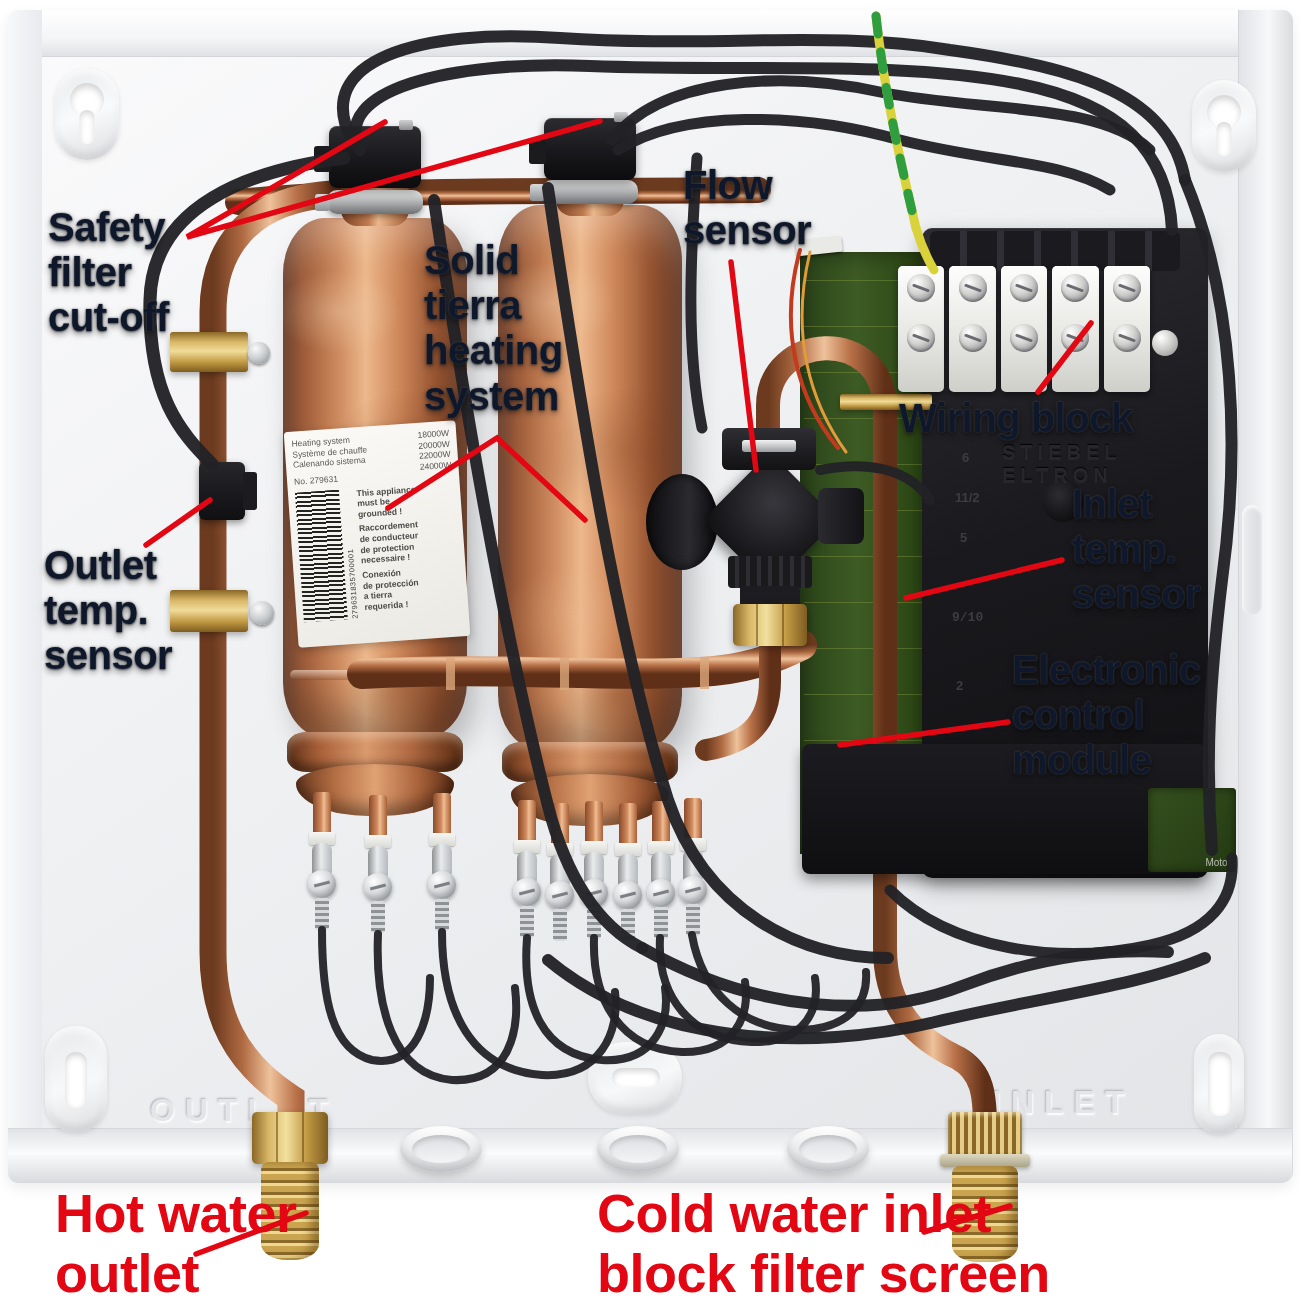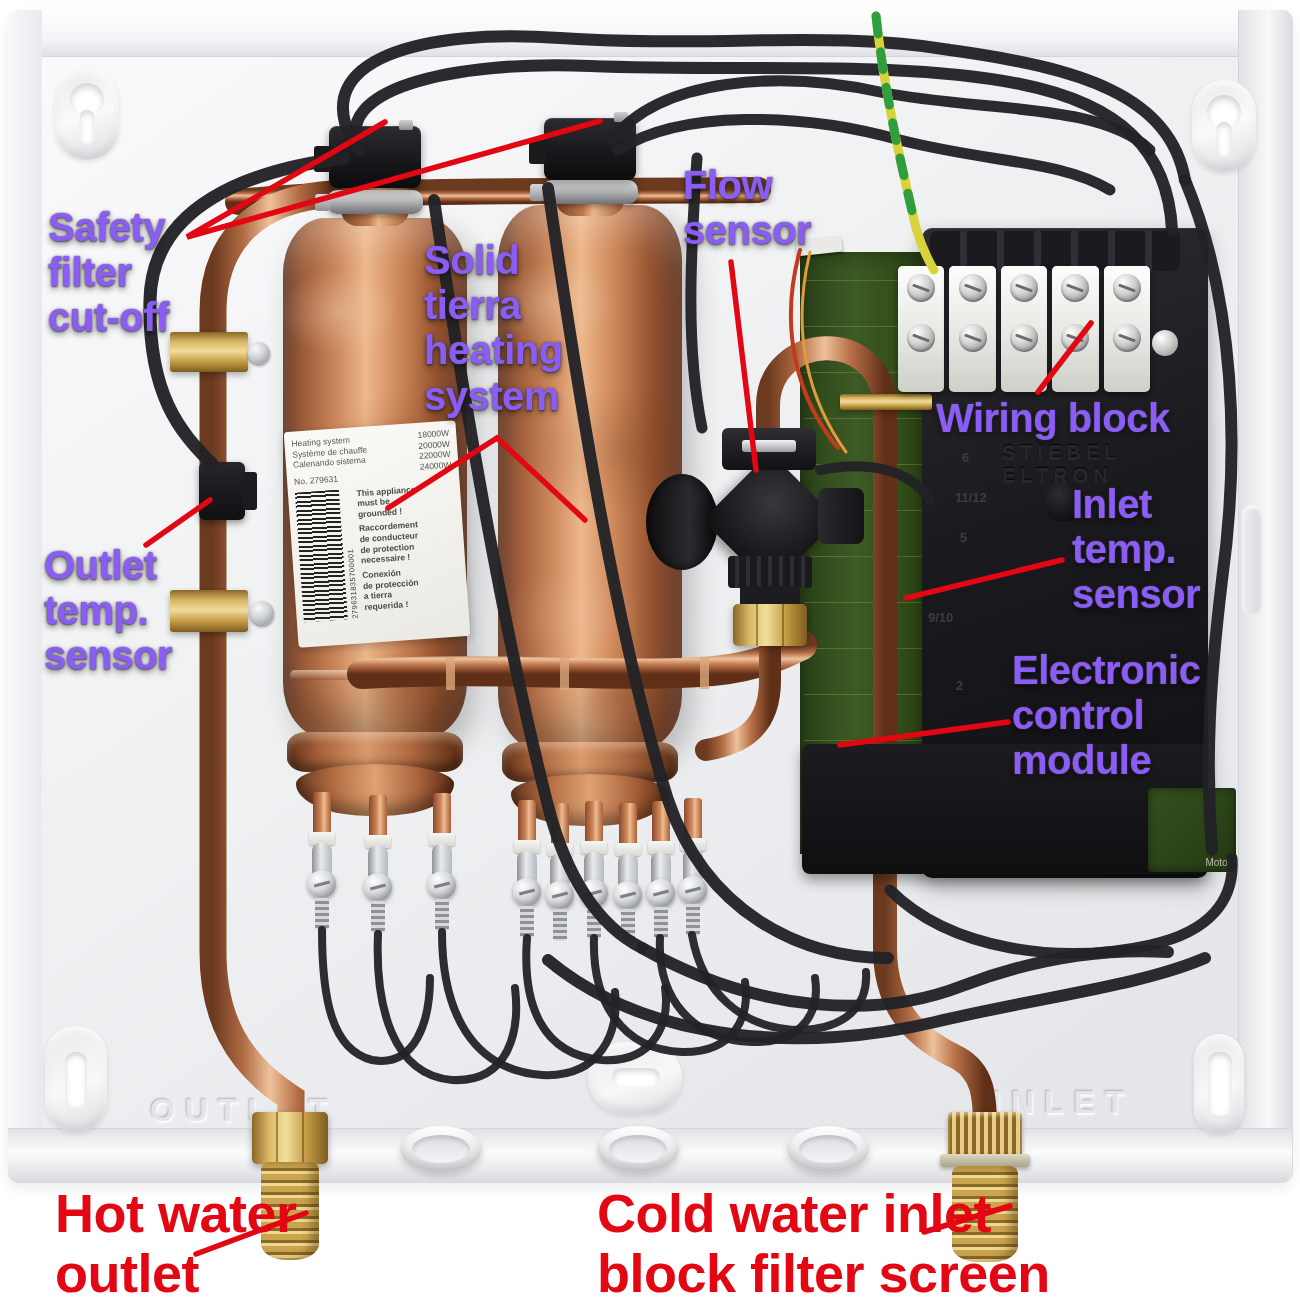--- a/index.html
+++ b/index.html
@@ -187,21 +187,21 @@
   .fs-collar{left:728px;top:556px;width:84px;height:32px;border-radius:4px;
     background:repeating-linear-gradient(90deg,#1a1a1d 0 7px,#2d2d33 7px 11px);}
   .fs-thread{left:740px;top:586px;width:60px;height:22px;background:#1d1d21;border-radius:3px;}
   .fs-hex{left:733px;top:604px;width:74px;height:42px;}
   .osensor{left:199px;top:462px;width:46px;height:58px;border-radius:6px;
     background:linear-gradient(180deg,#26262b,#101013);box-shadow:0 3px 7px rgba(0,0,0,.4);}
   .osensor::after{content:'';position:absolute;right:-12px;top:10px;width:14px;height:38px;
     background:#1c1c20;border-radius:3px;}
 
   
-  .ann{position:absolute;font-weight:700;color:#8b5cf6;white-space:pre-line;
+  .ann{position:absolute;font-weight:700;color:#0f172a;white-space:pre-line;
     font-size:40px;line-height:1.13;letter-spacing:-.5px;
     text-shadow:0 0 2px rgba(95,95,100,.85), 0 3px 6px rgba(0,0,0,.5), 0 1px 2px rgba(0,0,0,.55);}
   .ann-red{position:absolute;font-weight:700;color:#e30613;white-space:pre-line;
     font-size:54px;line-height:1.12;letter-spacing:-.5px;}
   svg.layer{position:absolute;left:0;top:0;}
 </style>
 </head>
 <body>
 
 <div class="abs panel"></div>
@@ -236,23 +236,23 @@
 <div class="abs ring" style="left:597px;top:1126px;"></div>
 <div class="abs ring" style="left:787px;top:1126px;"></div>
 
 <div class="abs pcb"></div>
 <div class="abs pcb-traces"></div>
 <div class="abs module"></div>
 <div class="abs module-teeth"></div>
 <div class="abs mod-circle"></div>
 <div class="abs brand">STIEBEL ELTRON</div>
 <div class="module-mark" style="left:962px;top:450px;">6</div>
-<div class="module-mark" style="left:955px;top:490px;">11/12</div>
+<div class="module-mark" style="left:955px;top:490px;">11/2</div>
 <div class="module-mark" style="left:960px;top:530px;">5</div>
-<div class="module-mark" style="left:928px;top:610px;">9/10</div>
+<div class="module-mark" style="left:952px;top:610px;font-family:Liberation Mono, monospace;">9/10</div>
 <div class="module-mark" style="left:956px;top:678px;">2</div>
 
 <svg class="layer" width="1300" height="1300" viewBox="0 0 1300 1300">
   <defs>
     <linearGradient id="copV" x1="0" y1="0" x2="1" y2="0">
       <stop offset="0" stop-color="#6b3a1f"></stop>
         <stop offset=".25" stop-color="#b06a42"></stop>
       <stop offset=".48" stop-color="#eec29b"></stop>
         <stop offset=".7" stop-color="#b97148"></stop>
       <stop offset="1" stop-color="#5f2f17"></stop>
@@ -506,21 +506,21 @@
 
 <div class="ann" style="left:48px;top:205px;">Safety
 filter
 cut-off</div>
 <div class="ann" style="left:424px;top:238px;">Solid
 tierra
 heating
 system</div>
 <div class="ann" style="left:683px;top:163px;">Flow
 sensor</div>
-<div class="ann" style="left:936px;top:396px;">Wiring block</div>
+<div class="ann" style="left:899px;top:396px;">Wiring block</div>
 <div class="ann" style="left:1072px;top:482px;">Inlet
 temp.
 sensor</div>
 <div class="ann" style="left:1012px;top:648px;">Electronic
 control
 module</div>
 <div class="ann" style="left:44px;top:543px;">Outlet
 temp.
 sensor</div>
 <div class="ann-red" style="left:55px;top:1183px;">Hot water

